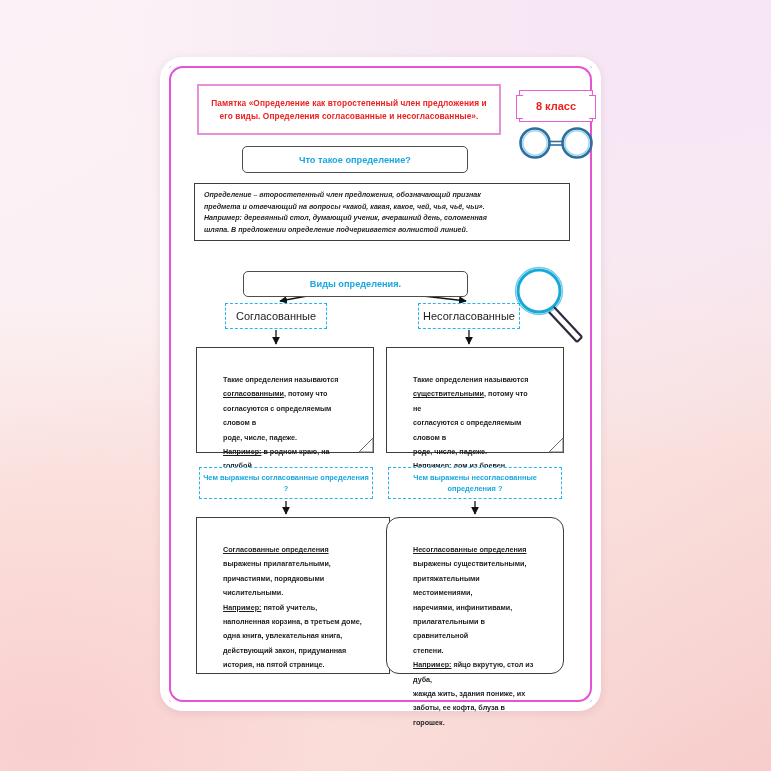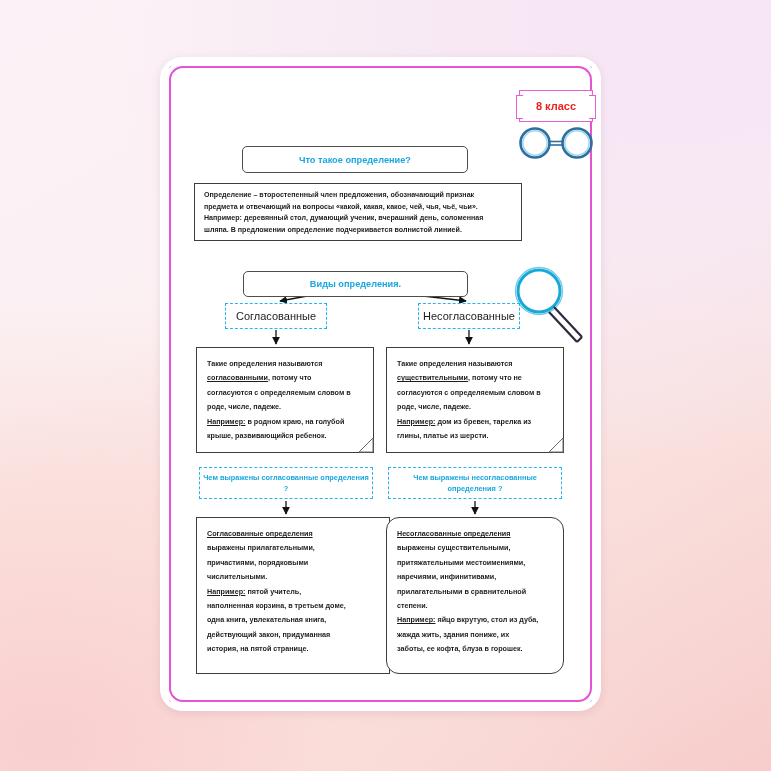--- a/index.html
+++ b/index.html
@@ -79,44 +79,45 @@
   .rbox{
     position:absolute;border:1.4px solid #4d4d4d;border-radius:5px;background:#fff;
     display:flex;align-items:center;justify-content:center;
   }
   .rbox span{color:#1aa7e0;font-weight:bold;font-size:9.2px;}
   .q1{left:62px;top:71px;width:224px;height:25px;}
   .q2{left:63px;top:196px;width:223px;height:24px;}
 
   
   .defbox{
-    position:absolute;left:14px;top:108px;width:328px;height:58px;
+    position:absolute;left:14px;top:108px;width:376px;height:58px;
     border:1.4px solid #3d3d3d;background:#fff;box-sizing:border-box;
     padding:6px 9px;
+    font-style:italic;
   }
   .defbox p{margin:0;font-size:7.1px;line-height:11.6px;color:#1d1d1d;font-weight:bold;}
 
   
   .dbox{
     position:absolute;border:1.6px dashed #25b5ef;background:#fff;box-sizing:border-box;
     display:flex;align-items:center;justify-content:center;text-align:center;padding:2px;
   }
   .dbox.kind span{color:#1d1d1d;font-size:11px;font-weight:normal;}
   .dbox.ask span{color:#1aa7e0;font-size:7.4px;font-weight:bold;line-height:11px;}
   .kindL{left:45px;top:228px;width:102px;height:26px;}
   .kindR{left:238px;top:228px;width:102px;height:26px;}
   .askL{left:19px;top:392px;width:174px;height:32px;}
   .askR{left:208px;top:392px;width:174px;height:32px;}
 
   
   .tbox{
     position:absolute;border:1.3px solid #3d3d3d;background:#fff;box-sizing:border-box;
     padding:9px 10px;
   }
-  .tbox p{margin:0;font-size:7.2px;line-height:14.4px;color:#1d1d1d;font-weight:bold;}
+  .tbox p{margin:16px;font-size:7.2px;line-height:14.4px;color:#1d1d1d;font-weight:bold;}
   .tbox u{text-decoration:underline;}
   .curl{position:absolute;right:-1px;bottom:-1px;width:16px;height:16px;}
   .midL{left:16px;top:272px;width:178px;height:106px;}
   .midR{left:206px;top:272px;width:178px;height:106px;}
   .botL{left:16px;top:442px;width:194px;height:157px;}
   .botR{left:206px;top:442px;width:178px;height:157px;border-radius:13px;}
 
   .arrows{position:absolute;left:0;top:0;width:401px;height:618px;pointer-events:none;}
 </style>
 </head>
@@ -138,20 +139,23 @@
           </marker>
         </defs>
         <path d="M160,215 L100,226" stroke="#111" stroke-width="1.3" fill="none" marker-end="url(#ah)"></path>
         <path d="M192,215 L286,226" stroke="#111" stroke-width="1.3" fill="none" marker-end="url(#ah)"></path>
         <path d="M96,255 L96,269" stroke="#111" stroke-width="1.3" fill="none" marker-end="url(#ah)"></path>
         <path d="M289,255 L289,269" stroke="#111" stroke-width="1.3" fill="none" marker-end="url(#ah)"></path>
         <path d="M106,426 L106,439" stroke="#111" stroke-width="1.3" fill="none" marker-end="url(#ah)"></path>
         <path d="M295,426 L295,439" stroke="#111" stroke-width="1.3" fill="none" marker-end="url(#ah)"></path>
       </svg>
 
+      <div class="title-box">
+        <div class="title-text">Памятка «Определение как второстепенный член предложения и его виды. Определения согласованные и несогласованные».</div>
+      </div>
 
       <div class="grade-badge">
         <span class="grade-text">8 класс</span>
       </div>
 
       <svg class="glasses" viewBox="0 0 76 34">
         <circle cx="17" cy="17" r="14.5" fill="none" stroke="#2f6f9e" stroke-width="2.6"></circle>
         <circle cx="17" cy="17" r="12.2" fill="none" stroke="#9fd8ee" stroke-width="1.6"></circle>
         <circle cx="59" cy="17" r="14.5" fill="none" stroke="#2f6f9e" stroke-width="2.6"></circle>
         <circle cx="59" cy="17" r="12.2" fill="none" stroke="#9fd8ee" stroke-width="1.6"></circle>

